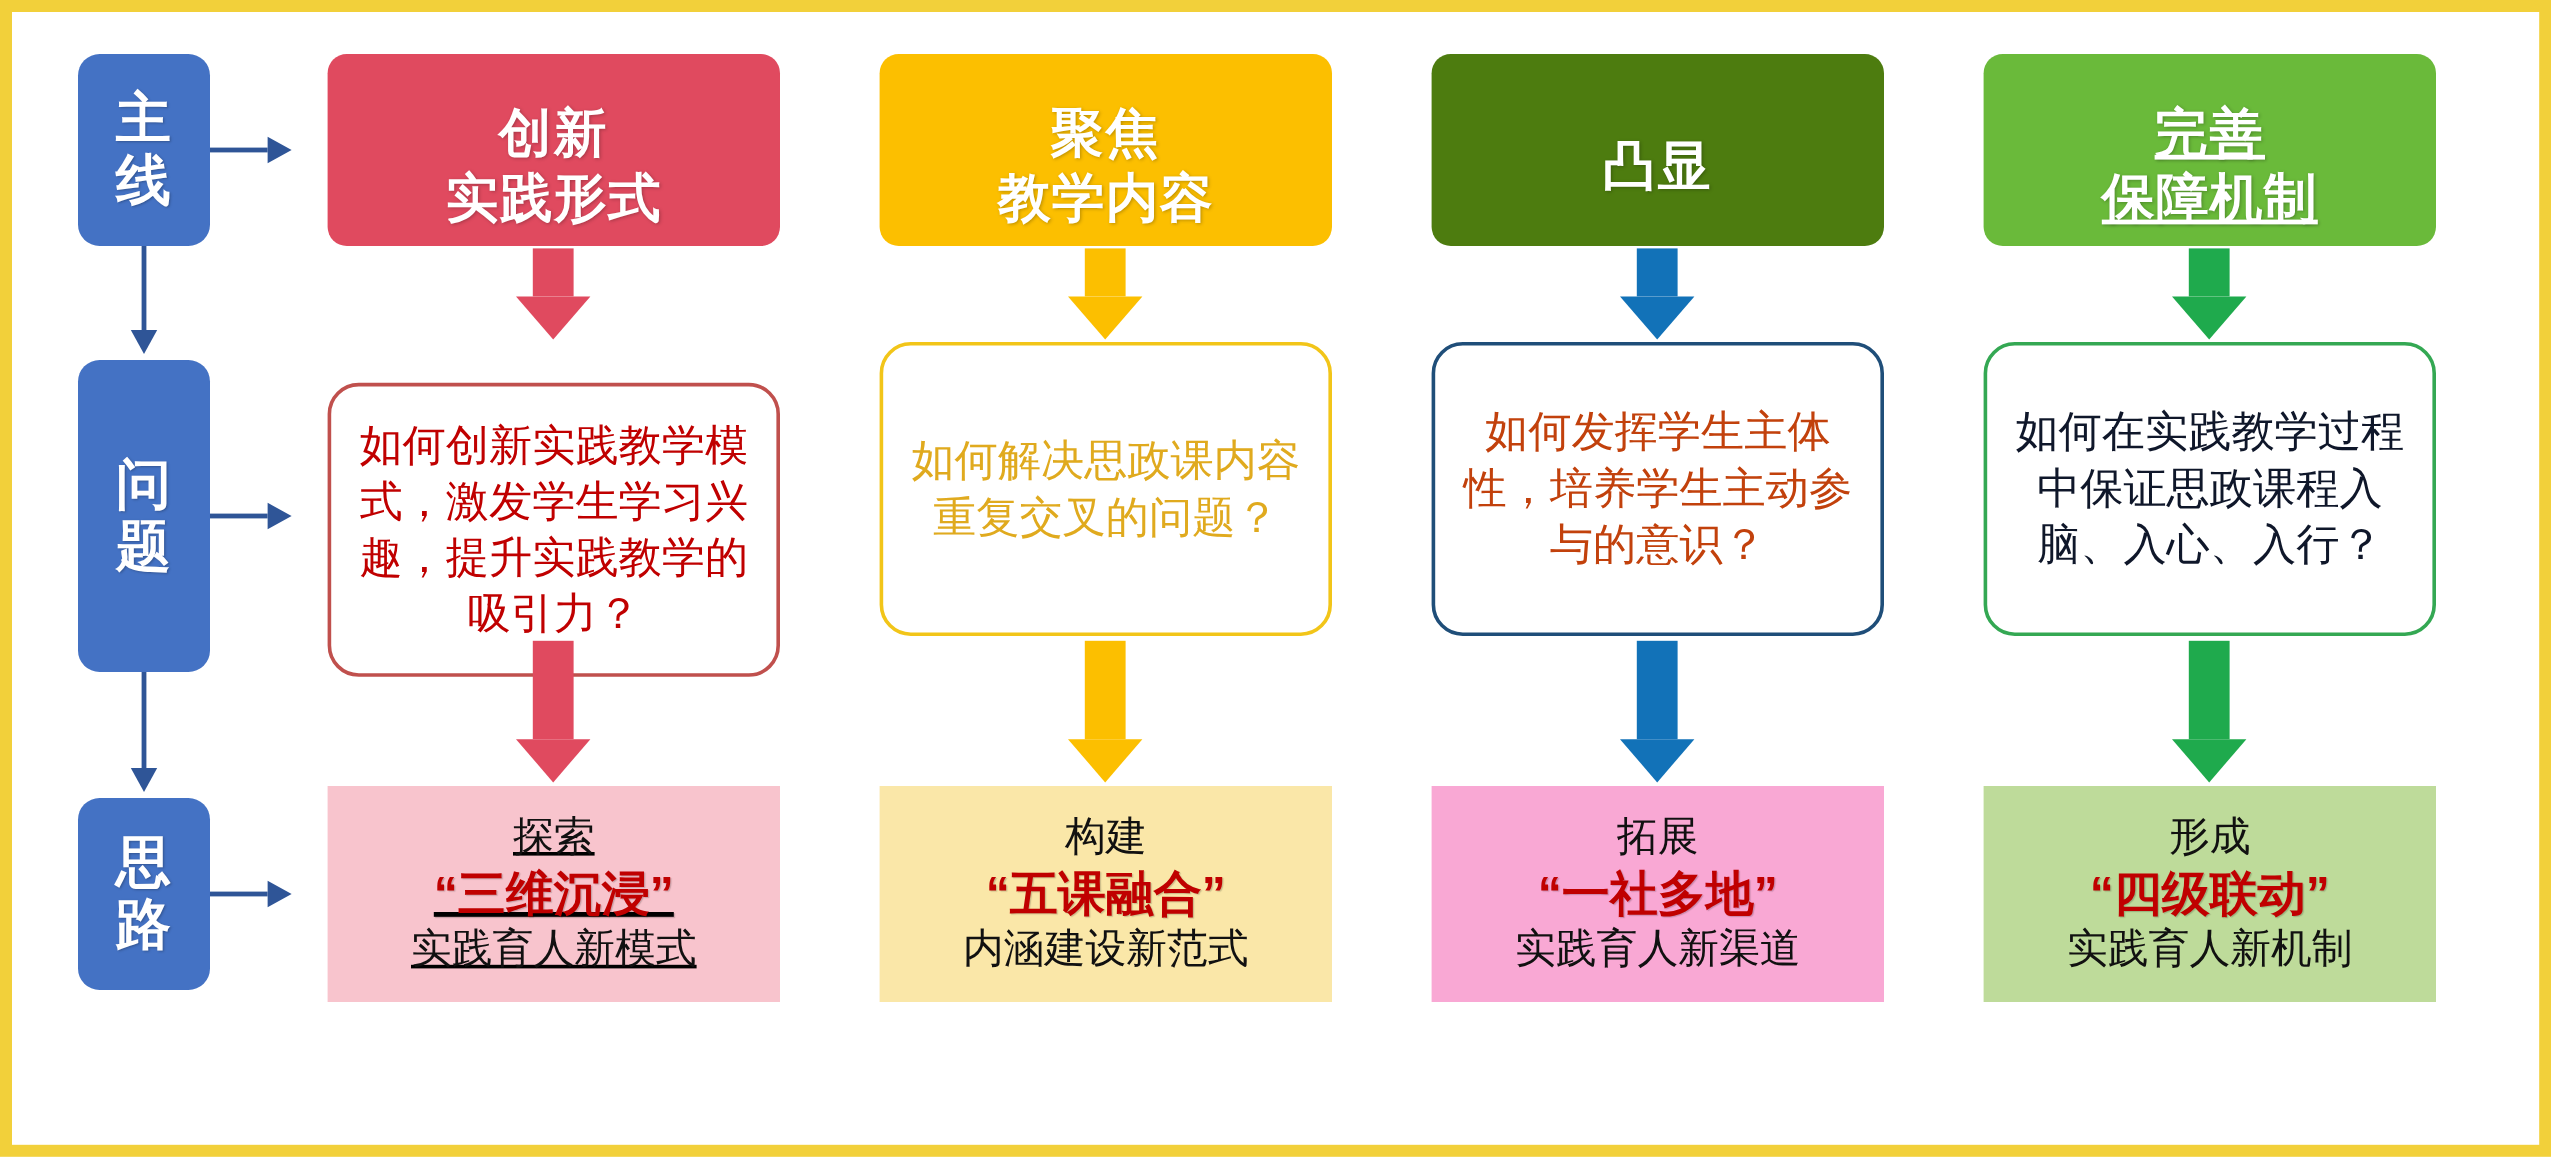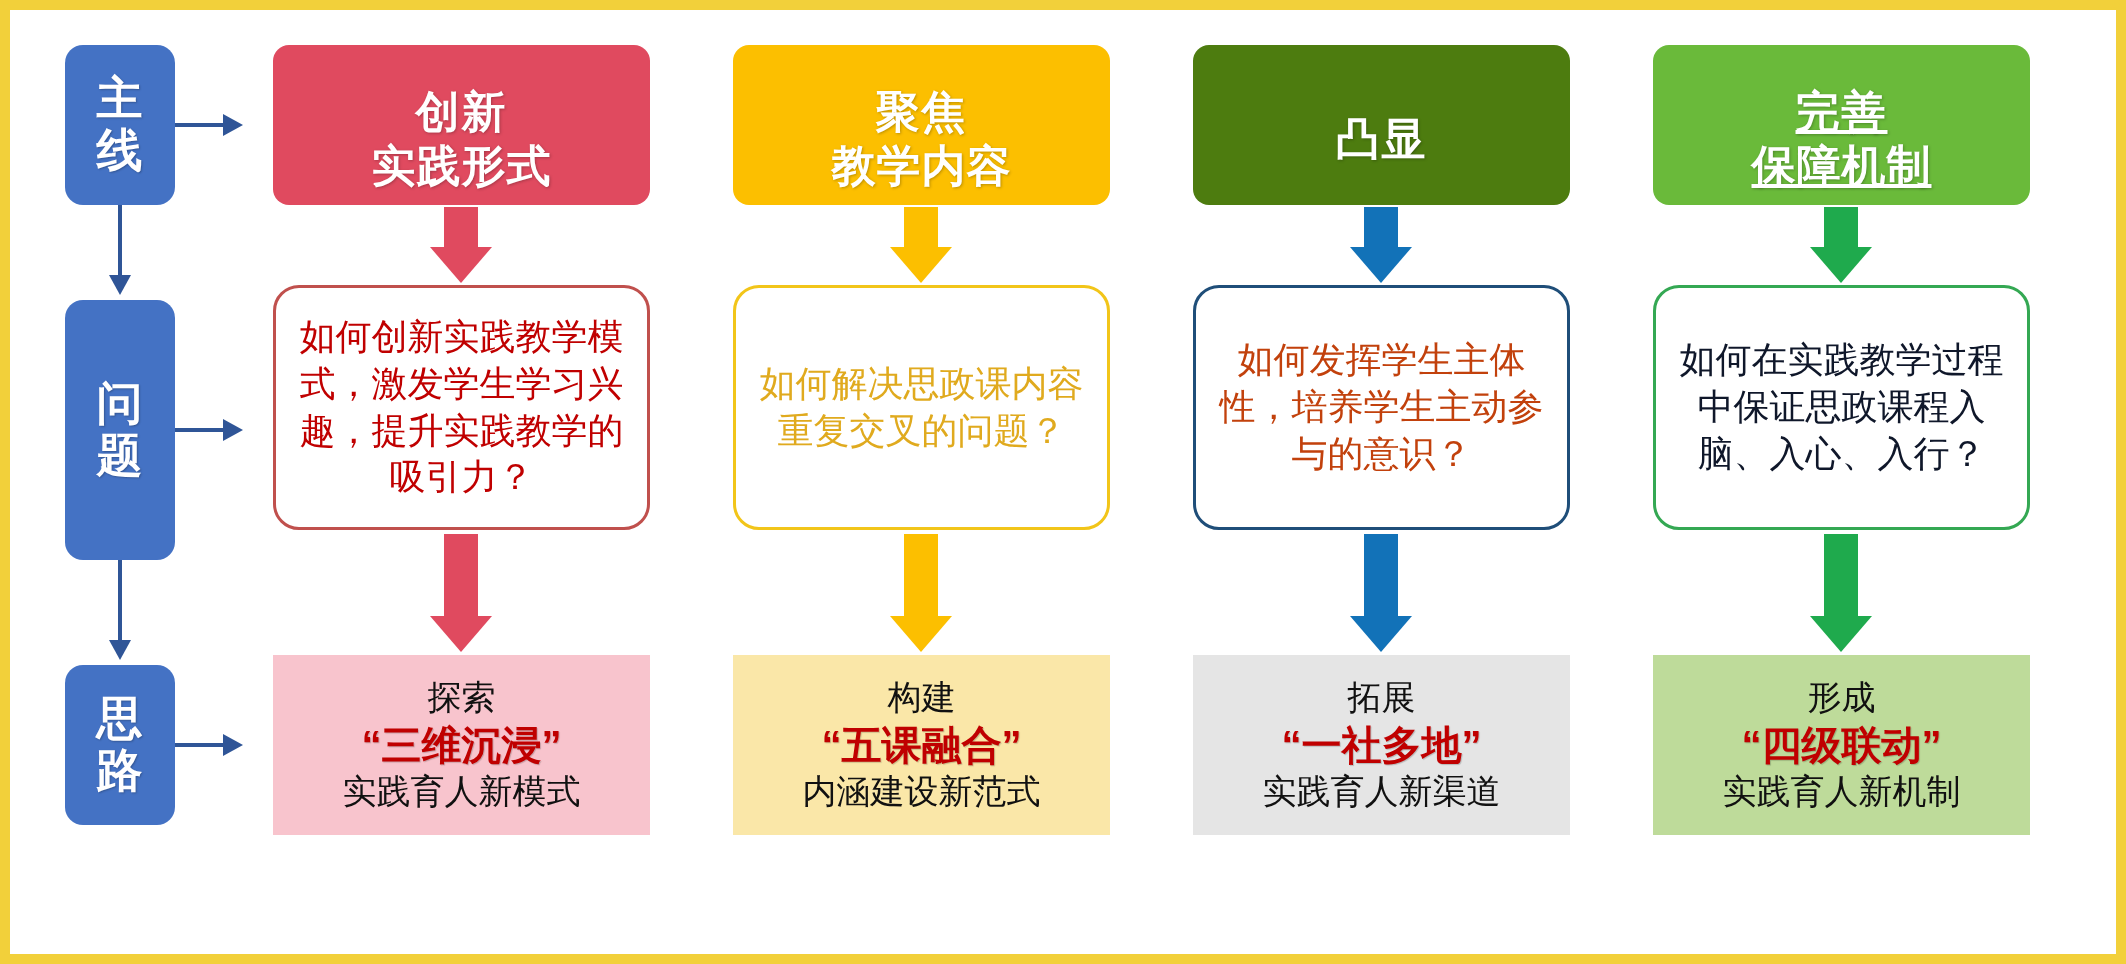--- a/index.html
+++ b/index.html
@@ -157,28 +157,28 @@
 
     <div class="col" id="col-0">
       <div class="header-box" style="background: rgb(224, 74, 95);">
         <span class="l1">创新</span>
         <span class="l2">实践形式</span>
       </div>
       <div class="block-arrow ba-top">
         <div class="shaft" style="background: rgb(224, 74, 95);"></div>
           <div class="head" style="border-top-color: rgb(224, 74, 95);"></div>
       </div>
-      <div class="question-box" style="border-color: rgb(192, 80, 77); color: rgb(192, 0, 0);">
+      <div class="question-box" style="border-color: rgb(192, 80, 77); color: rgb(192, 0, 0); margin-top: 34px;">
         <span>如何创新实践教学模式，激发学生学习兴趣，提升实践教学的吸引力？</span>
       </div>
       <div class="block-arrow ba-bot">
         <div class="shaft" style="background: rgb(224, 74, 95);"></div>
           <div class="head" style="border-top-color: rgb(224, 74, 95);"></div>
       </div>
-      <div class="result-box" style="background: rgb(248, 196, 205);">
+      <div class="result-box" style="background: rgb(248, 196, 205); text-decoration: underline;">
         <span class="r1">探索</span>
         <span class="r2">“三维沉浸”</span>
         <span class="r3">实践育人新模式</span>
       </div>
     </div>
 
     <div class="col" id="col-1">
       <div class="header-box" style="background: rgb(252, 191, 0); text-align: center;">
         <span class="l1">聚焦</span>
         <span class="l2">教学内容</span>
@@ -209,21 +209,21 @@
         <div class="shaft" style="background: rgb(18, 114, 184);"></div>
           <div class="head" style="border-top-color: rgb(18, 114, 184);"></div>
       </div>
       <div class="question-box" style="border-color: rgb(31, 78, 121); color: #c2410c;">
         <span>如何发挥学生主体性，培养学生主动参与的意识？</span>
       </div>
       <div class="block-arrow ba-bot">
         <div class="shaft" style="background: rgb(18, 114, 184);"></div>
           <div class="head" style="border-top-color: rgb(18, 114, 184);"></div>
       </div>
-      <div class="result-box" style="background: #e5e5e5;">
+      <div class="result-box" style="background: #f9a8d4;">
         <span class="r1">拓展</span>
         <span class="r2">“一社多地”</span>
         <span class="r3">实践育人新渠道</span>
       </div>
     </div>
 
     <div class="col" id="col-3">
       <div class="header-box" style="background: rgb(106, 186, 58); text-decoration: underline;">
         <span class="l1">完善</span>
         <span class="l2">保障机制</span>

